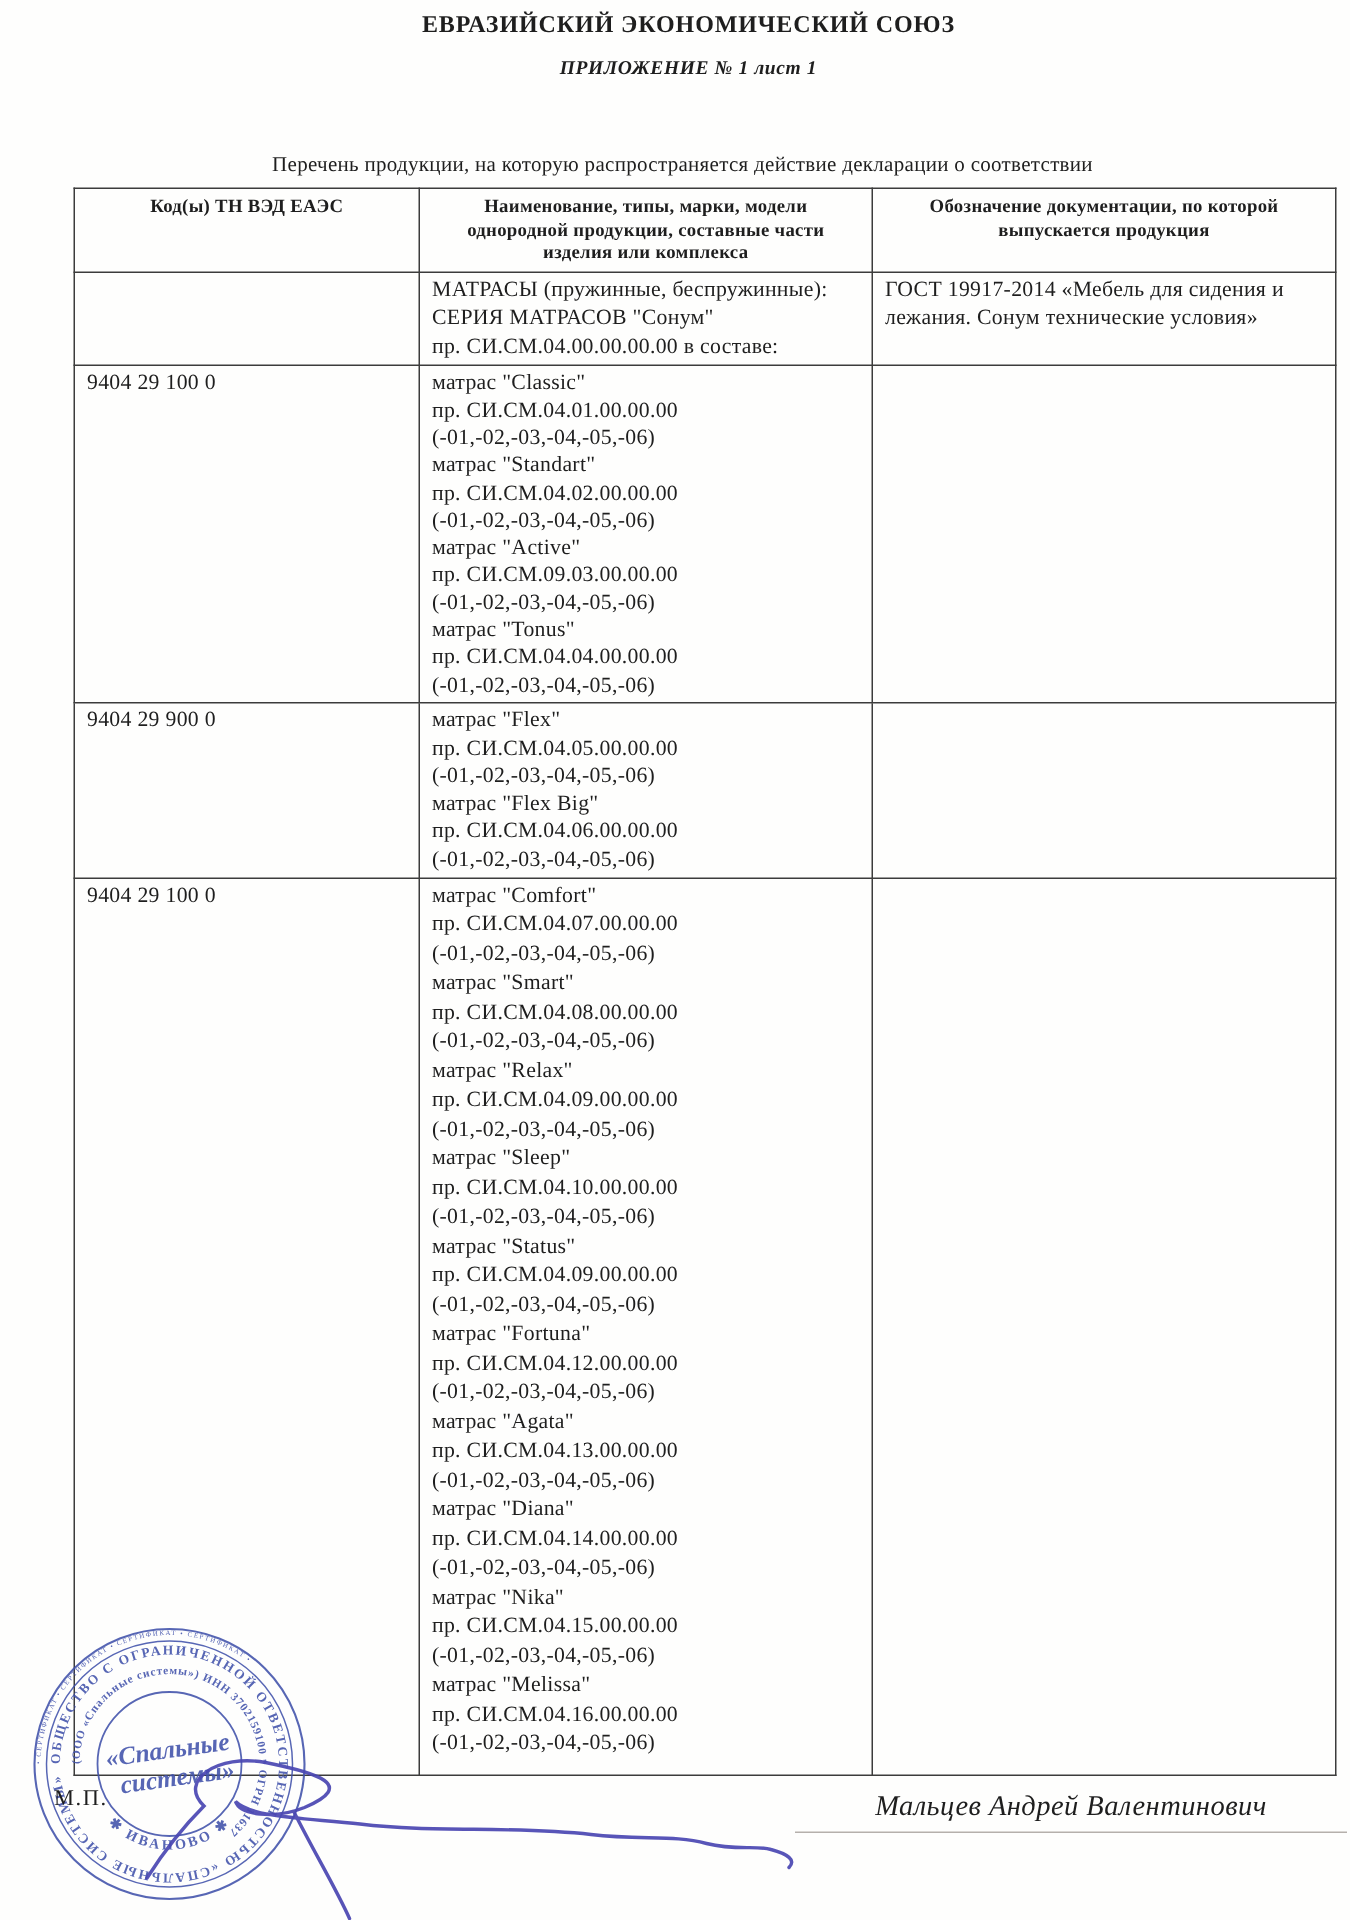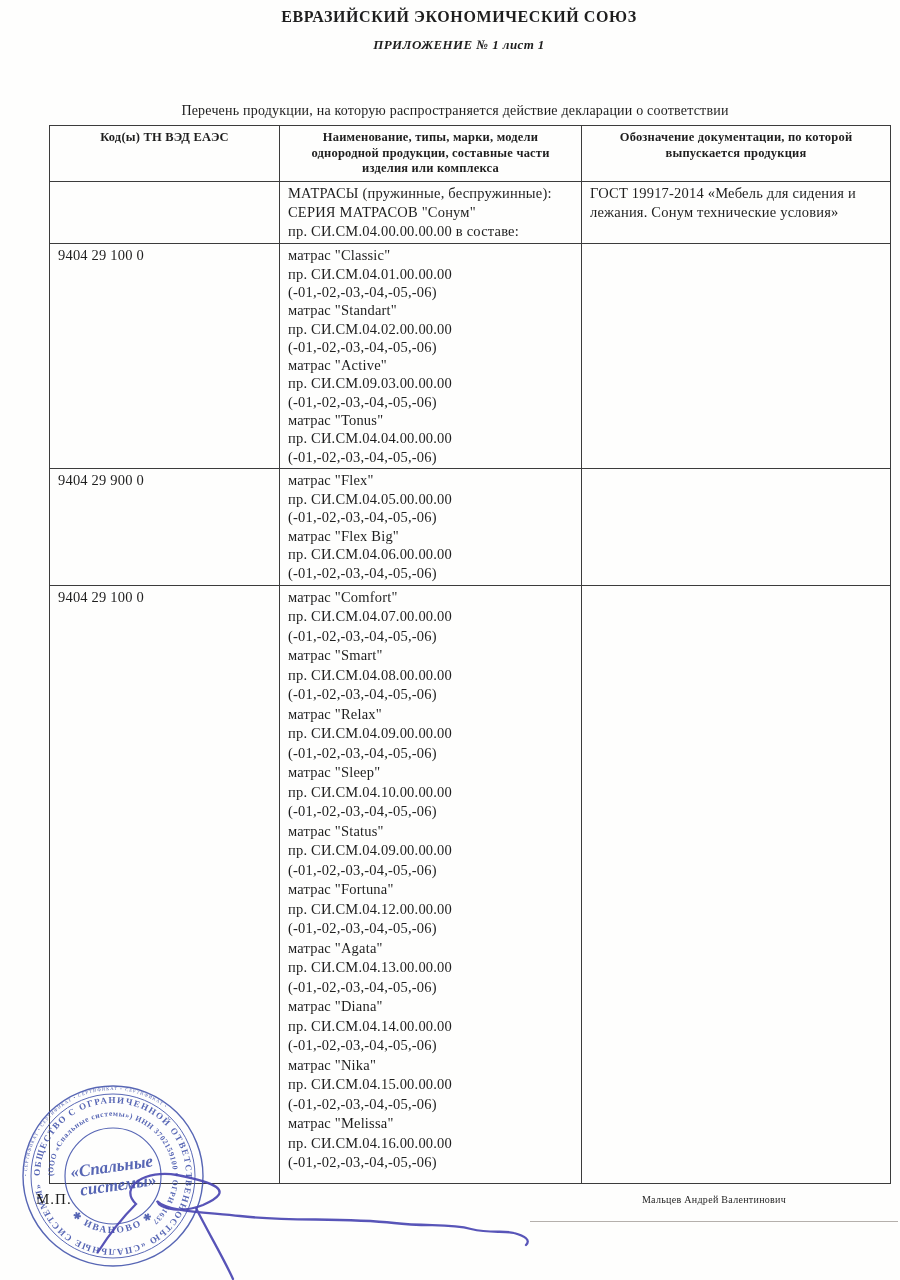--- a/index.html
+++ b/index.html
@@ -29,21 +29,21 @@
   }
   col.c1{width:230px;} col.c2{width:302px;} col.c3{width:309px;}
   tbody tr:nth-child(1) td{line-height:19.3px;}
   tbody tr:nth-child(2) td{line-height:18.3px;}
   tbody tr:nth-child(3) td{line-height:18.6px;margin-top:12px;}
   tbody tr:nth-child(4) td{line-height:19.5px;padding-bottom:10px;}
   .cell-line{white-space:nowrap;}
   td.code-cell{padding-top:3px;}
   
   .mp-label{position:absolute;left:36px;top:1191px;font-size:15px;letter-spacing:1px;}
-  .fio-name{position:absolute;left:530px;top:1194px;width:368px;text-align:center;font-size:10px;letter-spacing:.3px;}
+  .fio-name{position:absolute;left:530px;top:1194px;width:368px;text-align:center;font-size:19px;letter-spacing:.3px;font-style:italic;}
   .fio-line{position:absolute;left:530px;top:1221px;width:368px;border-top:1px solid #b5b0ac;}
   .fio-caption{position:absolute;left:530px;top:1286px;width:368px;text-align:right;font-size:10px;color:#4a4a4a;letter-spacing:1.2px;}
   
   .stamp-svg{position:absolute;left:21px;top:1084px;opacity:.88;}
   .sig-svg{position:absolute;left:0px;top:1160px;}
   .stamp-center{font-weight:bold;font-style:italic;font-family:"Liberation Serif",serif;}
 </style>
 </head>
 <body>
 

